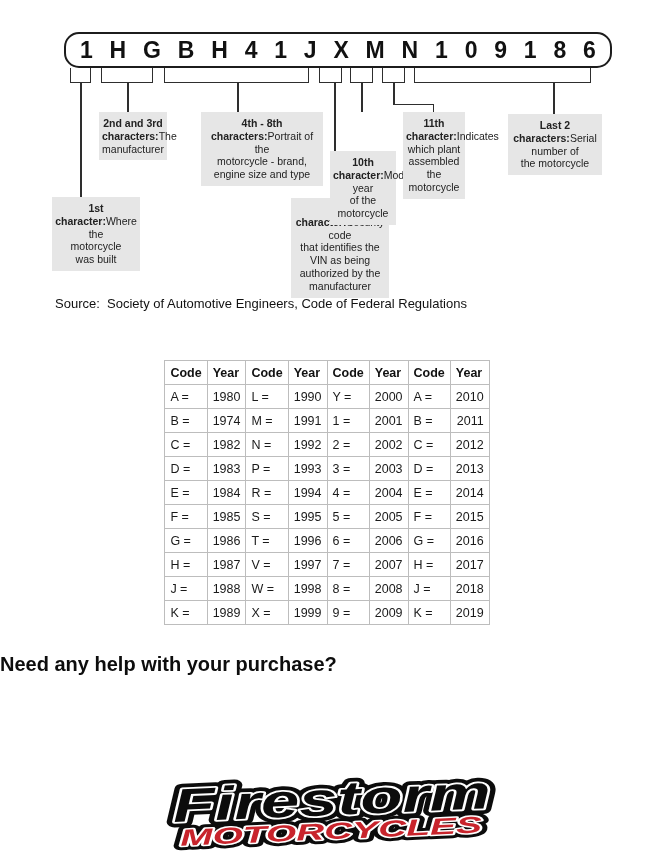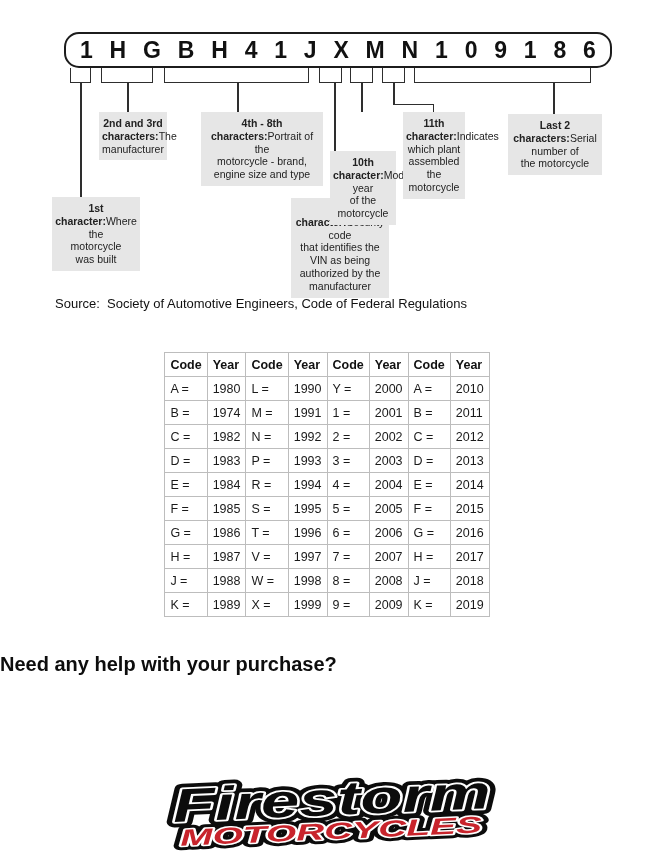--- a/index.html
+++ b/index.html
@@ -25,26 +25,26 @@
   .lbox {
     position:absolute; background:#e6e6e6; color:#222;
     font-size:10.5px; line-height:1.22; text-align:center;
     padding:5px 3px; white-space:pre-line;
   }
   .lbox .hd { font-weight:bold; white-space:pre-line; }
 
   .source-note { position:absolute; left:55px; top:296px; font-size:13px; color:#111; white-space:pre-wrap; }
 
   
-  .table-wrap { position:absolute; left:0; top:352px; width:654px; display:flex; justify-content:center; }
+  .table-wrap { position:absolute; left:0; top:360px; width:654px; display:flex; justify-content:center; }
   table { border-collapse:collapse; background:#fff; }
   th, td { border:1px solid #bdbdbd; font-size:12.5px; padding:4px 5px; height:24px; }
   th { font-weight:bold; text-align:left; color:#111; width:38px; }
   td.code { text-align:left; width:38px; }
-  td.year { width:38px; }
+  td.year { text-align:right; width:38px; }
 
   
   .help { position:absolute; left:0; top:652px; width:590px; text-align:left;
           font-weight:bold; font-size:20px; line-height:24px; color:#0d0d0d; }
 
   
   .logo-wrap { position:absolute; left:157px; top:763px; width:350px; height:90px; }
 </style>
 </head>
 <body>

